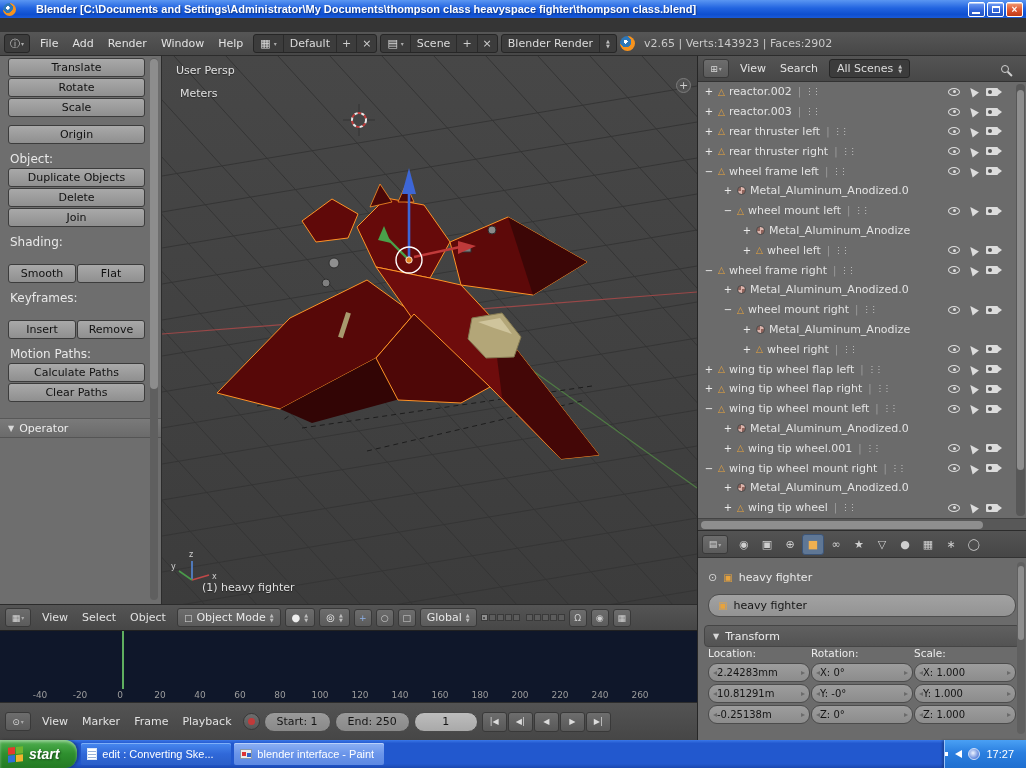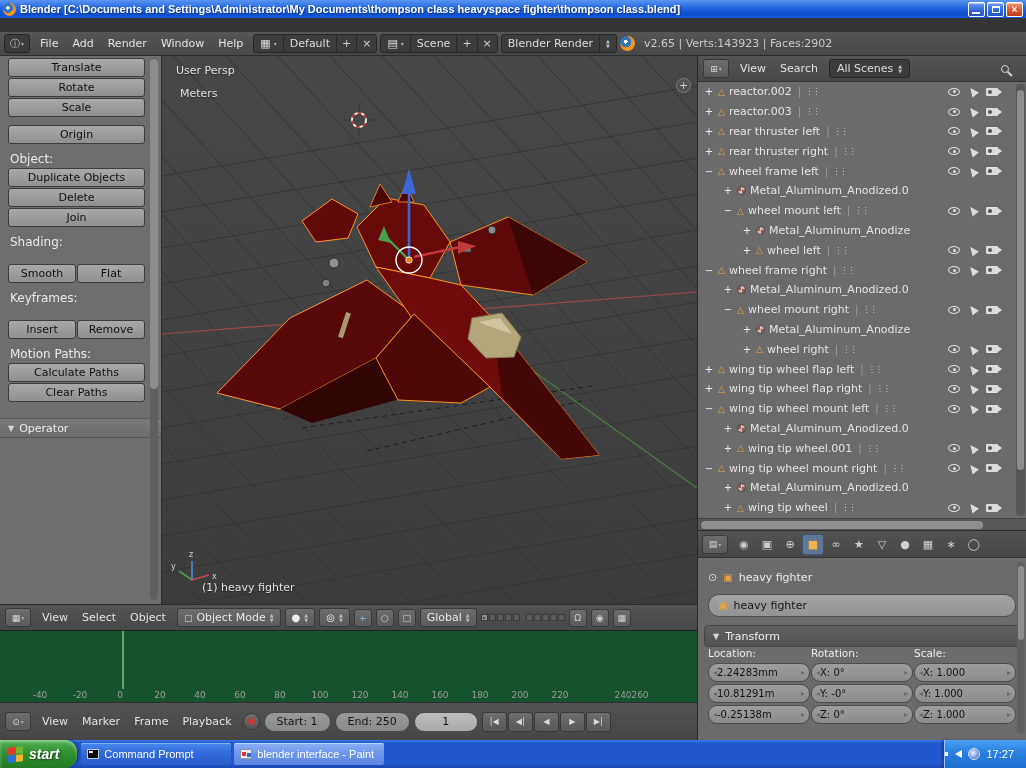--- a/index.html
+++ b/index.html
@@ -3,21 +3,21 @@
 <meta charset="utf-8">
 <style>
   html,body{margin:0;padding:0;background:#222;}
   *{box-sizing:border-box;}
   .screen{position:relative;width:1026px;height:768px;overflow:hidden;background:#3a3a3a;
           font-family:"DejaVu Sans",sans-serif;-webkit-font-smoothing:antialiased;}
 
   
   .xp-titlebar{position:absolute;top:0;left:0;width:1026px;height:18px;
     background:linear-gradient(180deg,#5a96f2 0%,#2264e0 45%,#0e4fd0 80%,#1a5ad8 100%);
-    display:flex;align-items:center;gap:4px;padding:0 3px;font-family:"Liberation Sans",sans-serif;}
+    display:flex;align-items:center;gap:20px;padding:0 3px;font-family:"Liberation Sans",sans-serif;}
   .blogo{width:13px;height:13px;border-radius:50%;flex:0 0 auto;
     background:radial-gradient(circle at 38% 38%,#ffffff 0 14%,#2e77b8 15% 42%,#f5921e 43% 100%);}
   .title-text{color:#fff;font-size:11px;font-weight:bold;white-space:nowrap;overflow:hidden;
     text-shadow:1px 1px 1px #123a8a;flex:1;}
   .tb-btns{display:flex;gap:2px;flex:0 0 auto;}
   .tb-btn{width:17px;height:15px;border-radius:2px;border:1px solid #fff;position:relative;
     background:linear-gradient(#6f9cf4,#2e62d8 60%,#2453c0);display:flex;align-items:center;justify-content:center;
     color:#fff;font-size:10px;font-weight:bold;box-shadow:inset 0 1px 0 rgba(255,255,255,.5);}
   .tb-btn.close{background:linear-gradient(#f09a72,#dd5530 55%,#c03a18);}
   .g-min{position:absolute;left:3px;bottom:2px;width:8px;height:2px;background:#fff;}
@@ -85,21 +85,21 @@
   .cube-glyph{color:#d8d8d8;font-size:9px;}
   .sphere-glyph{color:#ededed;font-size:10px;}
   .vp-header{position:absolute;top:548px;left:0;width:697px;height:26px;}
   #layer-grid{display:flex;align-items:center;gap:1px;flex:0 0 auto;}
   .layer{width:7px;height:7px;background:#5c5c5c;border:1px solid #3a3a3a;position:relative;}
   .layer.active{background:#8e8e8e;}
   .layer.active::after{content:"";position:absolute;left:1.5px;top:1.5px;width:2px;height:2px;border-radius:50%;background:#3a3a3a;}
   .layer.gap{margin-left:5px;}
 
   
-  .tl-track{position:absolute;top:574px;left:0;width:697px;height:72px;background:#14532d;border-top:1px solid #212121;}
+  .tl-track{position:absolute;top:574px;left:0;width:697px;height:72px;background:#0f172a;border-top:1px solid #212121;}
   .tick{position:absolute;bottom:2px;transform:translateX(-50%);color:#9c9c9c;font-size:9px;}
   .playhead{position:absolute;top:0;bottom:13px;width:2px;background:#5fae5f;}
   .tl-header{position:absolute;top:646px;left:0;width:697px;height:38px;
     background:linear-gradient(#535353,#464646);border-top:1px solid #2c2c2c;
     display:flex;align-items:center;gap:4px;padding:0 5px;overflow:hidden;}
   .tl-field{display:flex;align-items:center;justify-content:center;height:20px;padding:0 12px;
     background:linear-gradient(#9a9a9a,#898989);border:1px solid #4a4a4a;border-radius:10px;
     color:#161616;font-size:11px;white-space:nowrap;flex:0 0 auto;}
   .tl-field.current{background:linear-gradient(#bdbdbd,#a9a9a9);min-width:64px;}
   .rec-btn{width:17px;height:17px;border-radius:50%;background:linear-gradient(#6d6d6d,#565656);
@@ -471,21 +471,21 @@
             <span class="tick" style="left: 200px;">40</span>
             <span class="tick" style="left: 240px;">60</span>
             <span class="tick" style="left: 280px;">80</span>
             <span class="tick" style="left: 320px;">100</span>
             <span class="tick" style="left: 360px;">120</span>
             <span class="tick" style="left: 400px;">140</span>
             <span class="tick" style="left: 440px;">160</span>
             <span class="tick" style="left: 480px;">180</span>
             <span class="tick" style="left: 520px;">200</span>
             <span class="tick" style="left: 560px;">220</span>
-            <span class="tick" style="left: 623px; text-align: right;">240</span>
+            <span class="tick" style="left: 600px; text-align: right;">240</span>
             <span class="tick" style="left: 640px;">260</span>
           </div>
         <div class="playhead" id="playhead" style="left: 122px;"></div>
       </div>
 
       <div class="tl-header">
         <span class="icon-btn">⊙<span class="mini-arrow">▾</span></span>
         <span style="display:flex">
             <span class="menu-item">View</span>
             <span class="menu-item">Marker</span>
@@ -854,22 +854,22 @@
       <span class="flag">
           <span class="f1"></span>
           <span class="f2"></span>
           <span class="f3"></span>
           <span class="f4"></span>
         </span>
       <span class="start-label">start</span>
     </div>
     <div id="task-list">
         <div class="task">
-          <span class="ticon console-icon"></span>
-          <span class="task-label">Command Prompt</span>
+          <span class="ticon document-icon"></span>
+          <span class="task-label">edit : Converting Ske...</span>
         </div>
         <div class="task active">
           <span class="ticon paint-icon"></span>
           <span class="task-label">blender interface - Paint</span>
         </div>
       </div>
     <div class="tray">
       <span class="tray-speaker"></span>
       <span class="tray-round"></span>
       <span class="clock">17:27</span>

